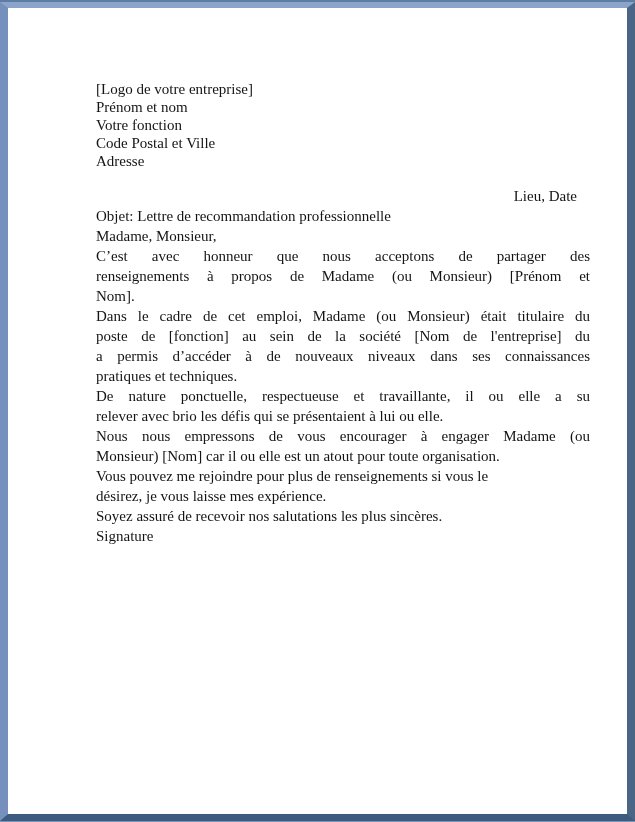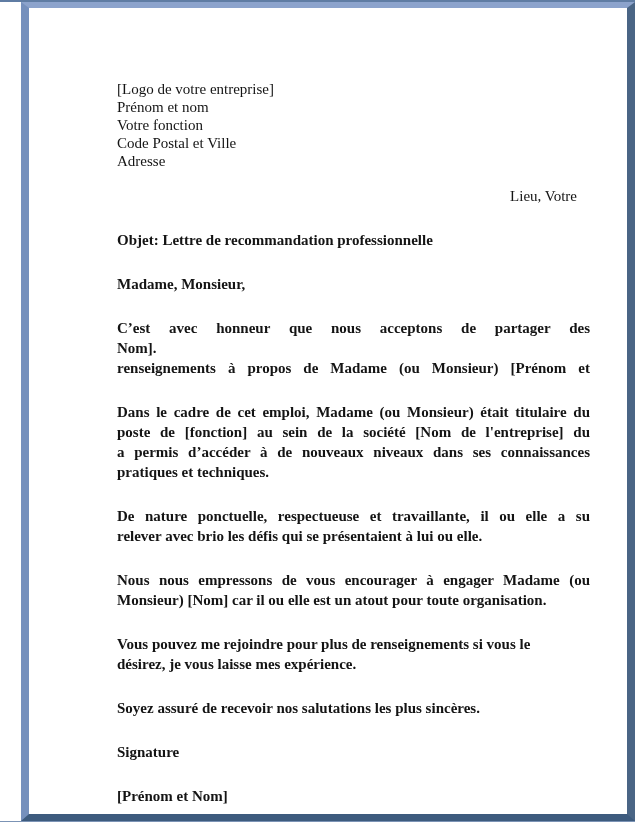--- a/index.html
+++ b/index.html
@@ -60,50 +60,49 @@
     content: "";
     display: inline-block;
     width: 100%;
   }
   .date-line {
     margin-top: 16px;
     text-align: right;
     padding-right: 13px;
   }
   .blk, .para {
-    margin-top: 24px;
-    font-weight: bold;
+    margin-top: 0;
   }
 </style>
 </head>
 <body>
 
-<div class="frame" style="border-top-color: rgb(95, 124, 163); border-bottom-color: rgb(123, 147, 181); padding-left: 21px;">
+<div class="frame" style="border-top-color: rgb(95, 124, 163); border-bottom-color: rgb(123, 147, 181);">
   <div class="page" style="border-color: rgb(140, 163, 204) rgb(74, 101, 133) rgb(61, 91, 126) rgb(117, 144, 189);">
     <div class="content">
 
       <div class="sender-block">
           <div class="line">[Logo de votre entreprise]</div>
           <div class="line">Prénom et nom</div>
           <div class="line">Votre fonction</div>
           <div class="line">Code Postal et Ville</div>
           <div class="line">Adresse</div>
         </div>
 
-      <div class="date-line line">Lieu, Votre</div>
+      <div class="date-line line">Lieu, Date</div>
 
       <div class="blk line">Objet: Lettre de recommandation professionnelle</div>
 
       <div class="blk line">Madame, Monsieur,</div>
 
       <div>
           <div class="para">
             <div class="line j">C’est avec honneur que nous acceptons de partager des</div>
+            <div class="line j">renseignements à propos de Madame (ou Monsieur) [Prénom et</div>
             <div class="line">Nom].</div>
-            <div class="line j">renseignements à propos de Madame (ou Monsieur) [Prénom et</div>
           </div>
           <div class="para">
             <div class="line j">Dans le cadre de cet emploi, Madame (ou Monsieur) était titulaire du</div>
             <div class="line j">poste de [fonction] au sein de la société [Nom de l'entreprise] du</div>
             <div class="line j">a permis d’accéder à de nouveaux niveaux dans ses connaissances</div>
             <div class="line">pratiques et techniques.</div>
           </div>
           <div class="para">
             <div class="line j">De nature ponctuelle, respectueuse et travaillante, il ou elle a su</div>
             <div class="line">relever avec brio les défis qui se présentaient à lui ou elle.</div>
@@ -115,17 +114,16 @@
           <div class="para">
             <div class="line">Vous pouvez me rejoindre pour plus de renseignements si vous le</div>
             <div class="line">désirez, je vous laisse mes expérience.</div>
           </div>
         </div>
 
       <div class="blk line">Soyez assuré de recevoir nos salutations les plus sincères.</div>
 
       <div class="blk line">Signature</div>
 
-      <div class="blk line">[Prénom et Nom]</div>
 
     </div>
   </div>
 </div>
 
 </body></html>

